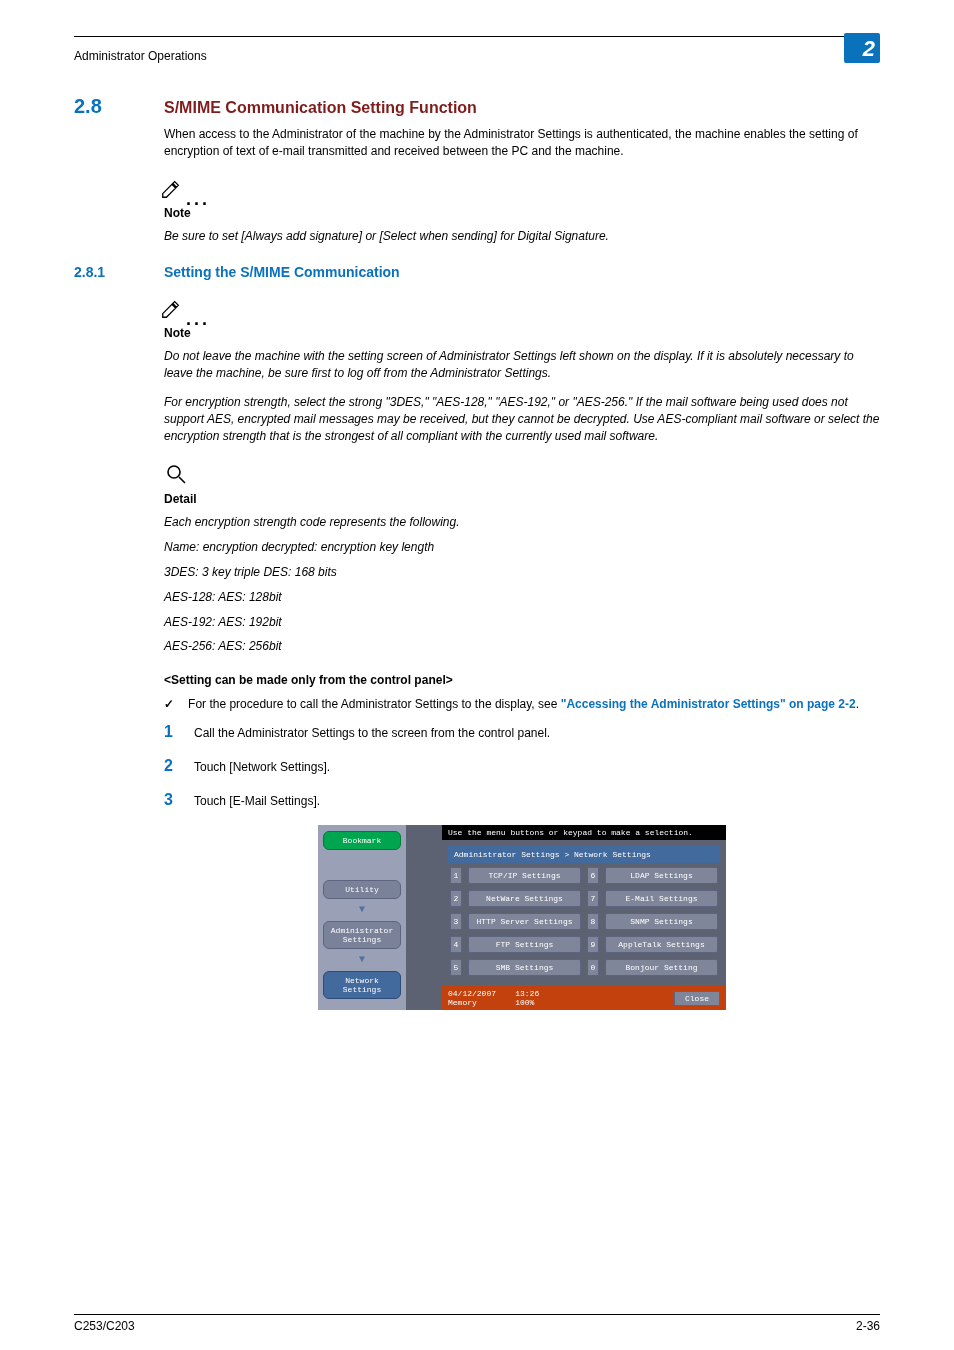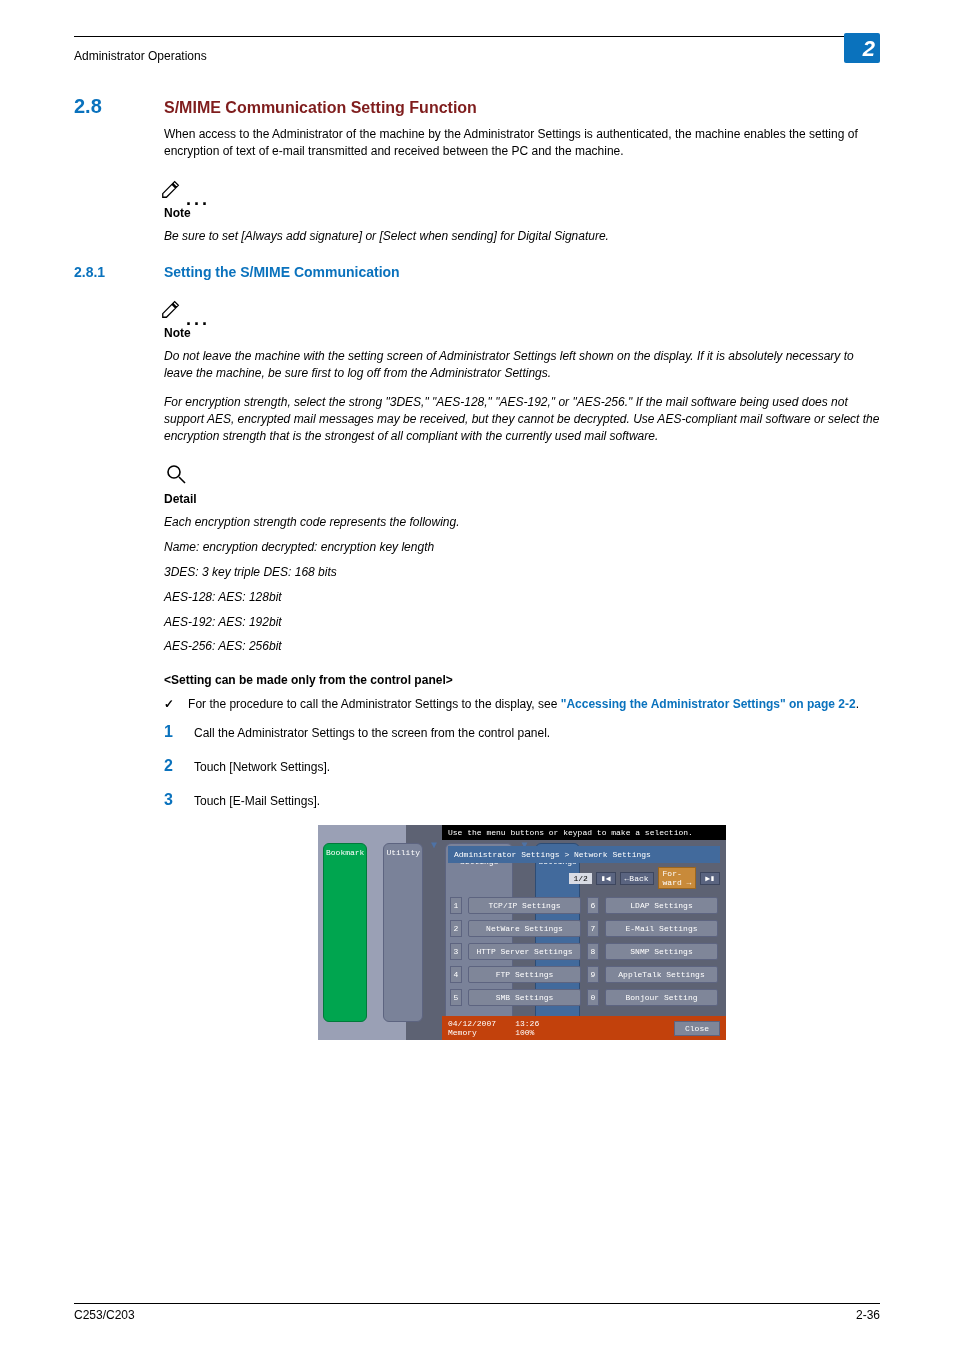--- a/index.html
+++ b/index.html
@@ -32,39 +32,39 @@
   .sub-head { font-size: 12px; font-weight: bold; margin-top: 18px; }
   .check-row { display: flex; gap: 14px; font-size: 12px; margin-top: 10px; }
   .check-mark { font-weight: bold; }
   .link { color: #0a72bd; font-weight: bold; }
   ol.steps { list-style: none; margin-top: 12px; }
   ol.steps li { display: flex; gap: 18px; font-size: 12px; margin-bottom: 16px; align-items: baseline; }
   ol.steps .num { color: #0a72bd; font-size: 16px; font-weight: bold; width: 12px; }
   
   .panel { width: 408px; margin: 4px auto 0 auto; font-family: "Courier New", monospace; font-size: 9px; color: #fff; }
   .panel-outer { display: flex; background: #5d6273; }
-  .panel-left { width: 88px; background: #9aa0b5; padding: 18px 5px; display: flex; flex-direction: row; gap: 8px; }
+  .panel-left { width: 88px; background: #9aa0b5; padding: 6px 5px; display: flex; flex-direction: column; gap: 8px; }
   .pl-btn { background: #426a9c; color: #fff; text-align: center; padding: 4px 2px; border-radius: 6px; border: 1px solid #2d4c75; font-size: 8px; }
   .pl-bookmark { background: #00a54f; border-color: #007a3a; }
   .pl-gray { background: #7a8299; border-color: #5d6480; }
   .pl-arrow { text-align: center; color: #4e72a5; font-size: 10px; line-height: 6px; }
   .panel-right { flex: 1; display: flex; flex-direction: column; padding-left: 36px; }
   .pr-topmsg { background: #000; color: #fff; padding: 3px 6px; font-size: 8px; }
   .pr-crumb { background: #426a9c; color: #fff; padding: 4px 6px; font-size: 8px; margin: 6px 6px 0 6px; }
   .pr-nav { display: flex; justify-content: flex-end; gap: 4px; padding: 4px 6px; align-items: center; }
   .pr-nav .pg { background: #d9dce5; color: #000; padding: 1px 4px; font-size: 8px; }
   .pr-nav .nbtn { background: #5a6480; color: #fff; padding: 1px 4px; font-size: 8px; border: 1px solid #3d465e; }
   .pr-nav .nbtn.org { background: #c88a3a; border-color: #9a6620; }
   .pr-grid { display: grid; grid-template-columns: 12px 1fr 12px 1fr; gap: 6px; padding: 4px 8px 10px 8px; align-items: center; }
   .pr-grid .gnum { background: #7f8699; color: #fff; text-align: center; font-size: 8px; padding: 3px 0; border: 1px solid #5d6480; }
   .pr-grid .gbtn { background: #7f8699; color: #fff; text-align: center; font-size: 8px; padding: 3px 0; border: 1px solid #5d6480; border-radius: 2px; }
   .pr-foot { background: #c2410c; display: flex; justify-content: space-between; align-items: center; padding: 3px 6px; font-size: 8px; }
   .pr-foot .close { background: #7f8699; padding: 2px 10px; border: 1px solid #5d6480; }
   
-  .footer { position: absolute; left: 74px; right: 74px; bottom: 28px; }
+  .footer { position: absolute; left: 74px; right: 74px; bottom: 17px; }
   .footer-line { border-top: 1px solid #000; margin-bottom: 4px; }
   .footer-row { display: flex; justify-content: space-between; font-size: 12px; }
 </style>
 </head>
 <body>
 
 <div class="page">
 
   <div class="header-line"></div>
   <div class="header-row">
@@ -162,28 +162,20 @@
           <div class="pl-arrow">▼</div>
           <div class="pl-btn pl-gray" style="white-space:pre-line">Administrator
 Settings</div>
           <div class="pl-arrow">▼</div>
           <div class="pl-btn" style="white-space:pre-line">Network
 Settings</div>
         </div>
         <div class="panel-right">
           <div class="pr-topmsg">Use the menu buttons or keypad to make a selection.</div>
           <div class="pr-crumb">Administrator Settings &gt; Network Settings</div>
-          <div class="pr-nav">
-            <span class="pg">1/2</span>
-            <span class="nbtn">▮◀</span>
-            <span class="nbtn">←<span>Back</span></span>
-            <span class="nbtn org" style="white-space:pre-line"><span>For-
-ward</span> →</span>
-            <span class="nbtn">▶▮</span>
-          </div>
           <div class="pr-grid">
             <div class="gnum">1</div>
             <div class="gbtn">TCP/IP Settings</div>
             <div class="gnum">6</div>
             <div class="gbtn">LDAP Settings</div>
 
             <div class="gnum">2</div>
             <div class="gbtn">NetWare Settings</div>
             <div class="gnum">7</div>
             <div class="gbtn">E-Mail Settings</div>

